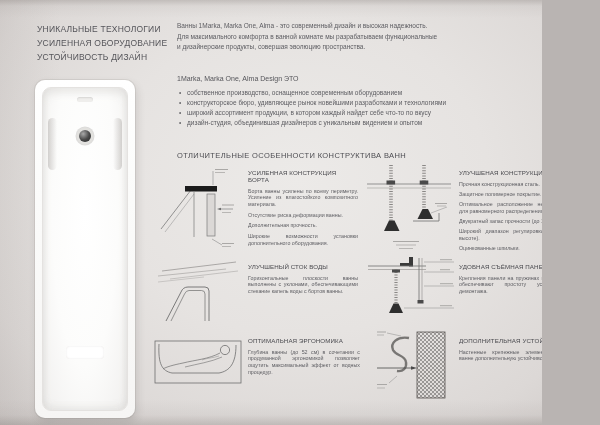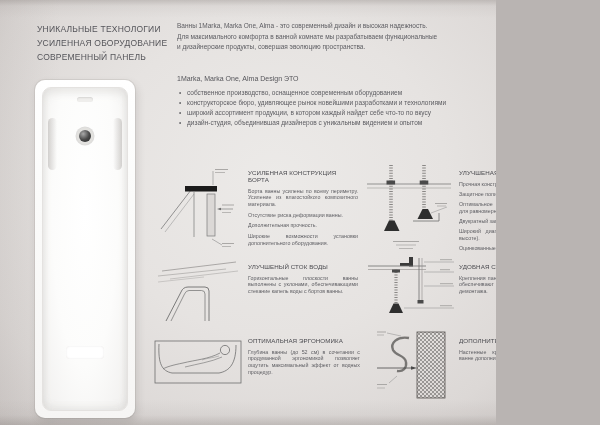--- a/index.html
+++ b/index.html
@@ -1,17 +1,17 @@
 <!DOCTYPE html>
 <html><head>
 <meta charset="utf-8">
 <style>
   html,body{margin:0;padding:0;background:#b9b4b2;}
   .page{
-    position:relative;width:496px;height:425px;overflow:hidden;
+    position:relative;width:542px;height:425px;overflow:hidden;
     font-family:"Liberation Sans",sans-serif;
     background:
       linear-gradient(180deg, rgba(120,112,108,0.30) 0px, rgba(160,153,150,0.12) 6px, rgba(0,0,0,0) 18px),
       linear-gradient(0deg, rgba(110,102,98,0.28) 0px, rgba(150,143,140,0.10) 10px, rgba(0,0,0,0) 26px),
       linear-gradient(90deg, rgba(130,122,118,0.10) 0px, rgba(0,0,0,0) 60px),
       radial-gradient(ellipse at 55% 42%, #eceae8 0%, #e6e3e1 45%, #dcd8d6 80%, #d0cbc9 100%);
   }
   .abs{position:absolute;}
   
   .hdr-left{left:37px;top:22px;width:150px;font-size:8.5px;line-height:14px;
@@ -61,21 +61,21 @@
   svg{display:block;}
 </style>
 </head>
 <body>
 
 <div class="page">
 
   <div class="abs hdr-left">
     <div>УНИКАЛЬНЫЕ ТЕХНОЛОГИИ</div>
     <div>УСИЛЕННАЯ ОБОРУДОВАНИЕ</div>
-    <div>СОВРЕМЕННЫЙ ПАНЕЛЬ</div>
+    <div>УСТОЙЧИВОСТЬ ДИЗАЙН</div>
   </div>
 
   <div class="abs hdr-right">
     <div>Ванны 1Marka, Marka One, Alma - это современный дизайн и высокая надежность.</div>
     <div>Для максимального комфорта в ванной комнате мы разрабатываем функциональные</div>
     <div>и дизайнерские продукты, совершая эволюцию пространства.</div>
   </div>
 
   <div class="abs tub">
     <div class="tub-inner">
@@ -100,20 +100,21 @@
     <div class="row">
       <span class="b">•</span>
       <span>широкий ассортимент продукции, в котором каждый найдет себе что-то по вкусу</span>
       </div>
     <div class="row">
       <span class="b">•</span>
       <span>дизайн-студия, объединившая дизайнеров с уникальным видением и опытом</span>
       </div>
   </div>
 
+  <div class="abs section-title">ОТЛИЧИТЕЛЬНЫЕ ОСОБЕННОСТИ КОНСТРУКТИВА ВАНН</div>
 
   <svg class="abs d1" width="82" height="88" viewBox="0 0 82 88">
     <line x1="55" y1="20" x2="55" y2="6" stroke="#8a8a8a" stroke-width="0.6"></line>
     <rect x="57" y="4" width="13" height="1" fill="#aaa8a6"></rect>
     <rect x="57" y="7" width="10" height="1" fill="#b8b6b4"></rect>
     <line x1="3" y1="64" x2="33" y2="25" stroke="#7a7a7a" stroke-width="0.8"></line>
     <line x1="7" y1="67" x2="36" y2="29" stroke="#9a9a9a" stroke-width="0.6"></line>
     <rect x="27" y="21" width="32" height="5.5" fill="#1b1b1b"></rect>
     <line x1="36" y1="27" x2="36" y2="72" stroke="#7a7a7a" stroke-width="0.7"></line>
     <rect x="49" y="29" width="8" height="42" fill="#dbd8d6" stroke="#7a7a7a" stroke-width="0.7"></rect>

